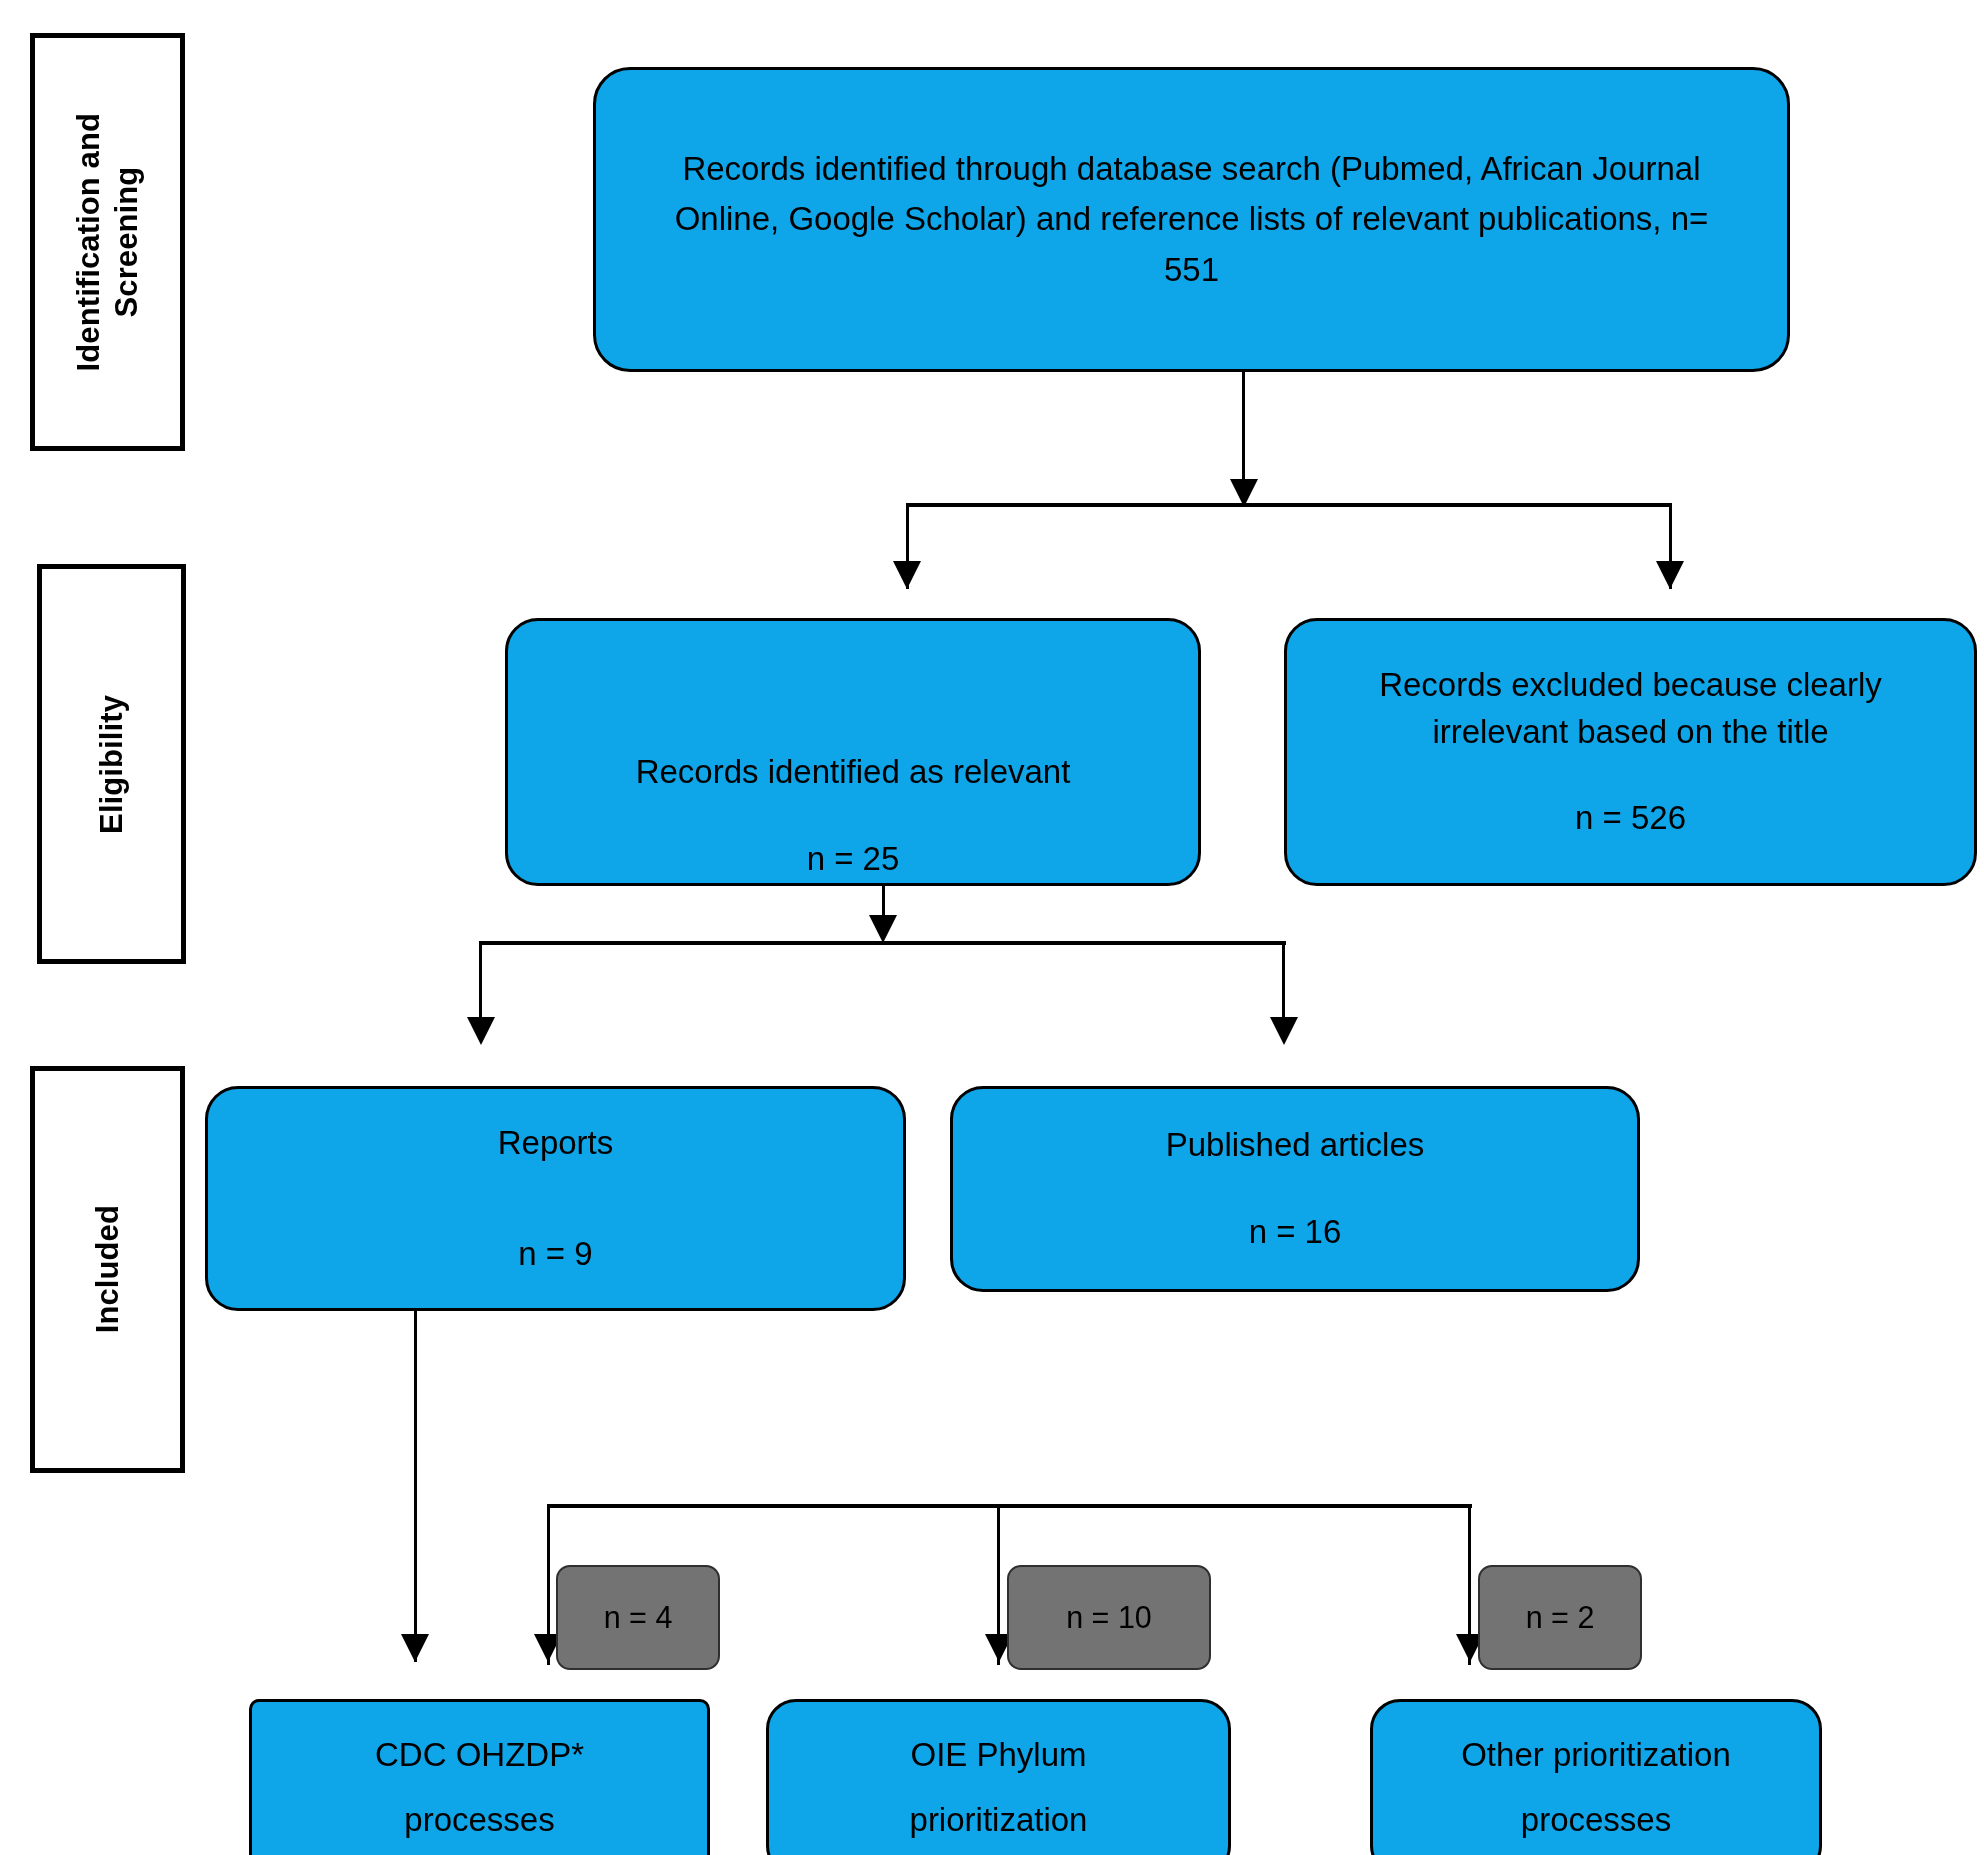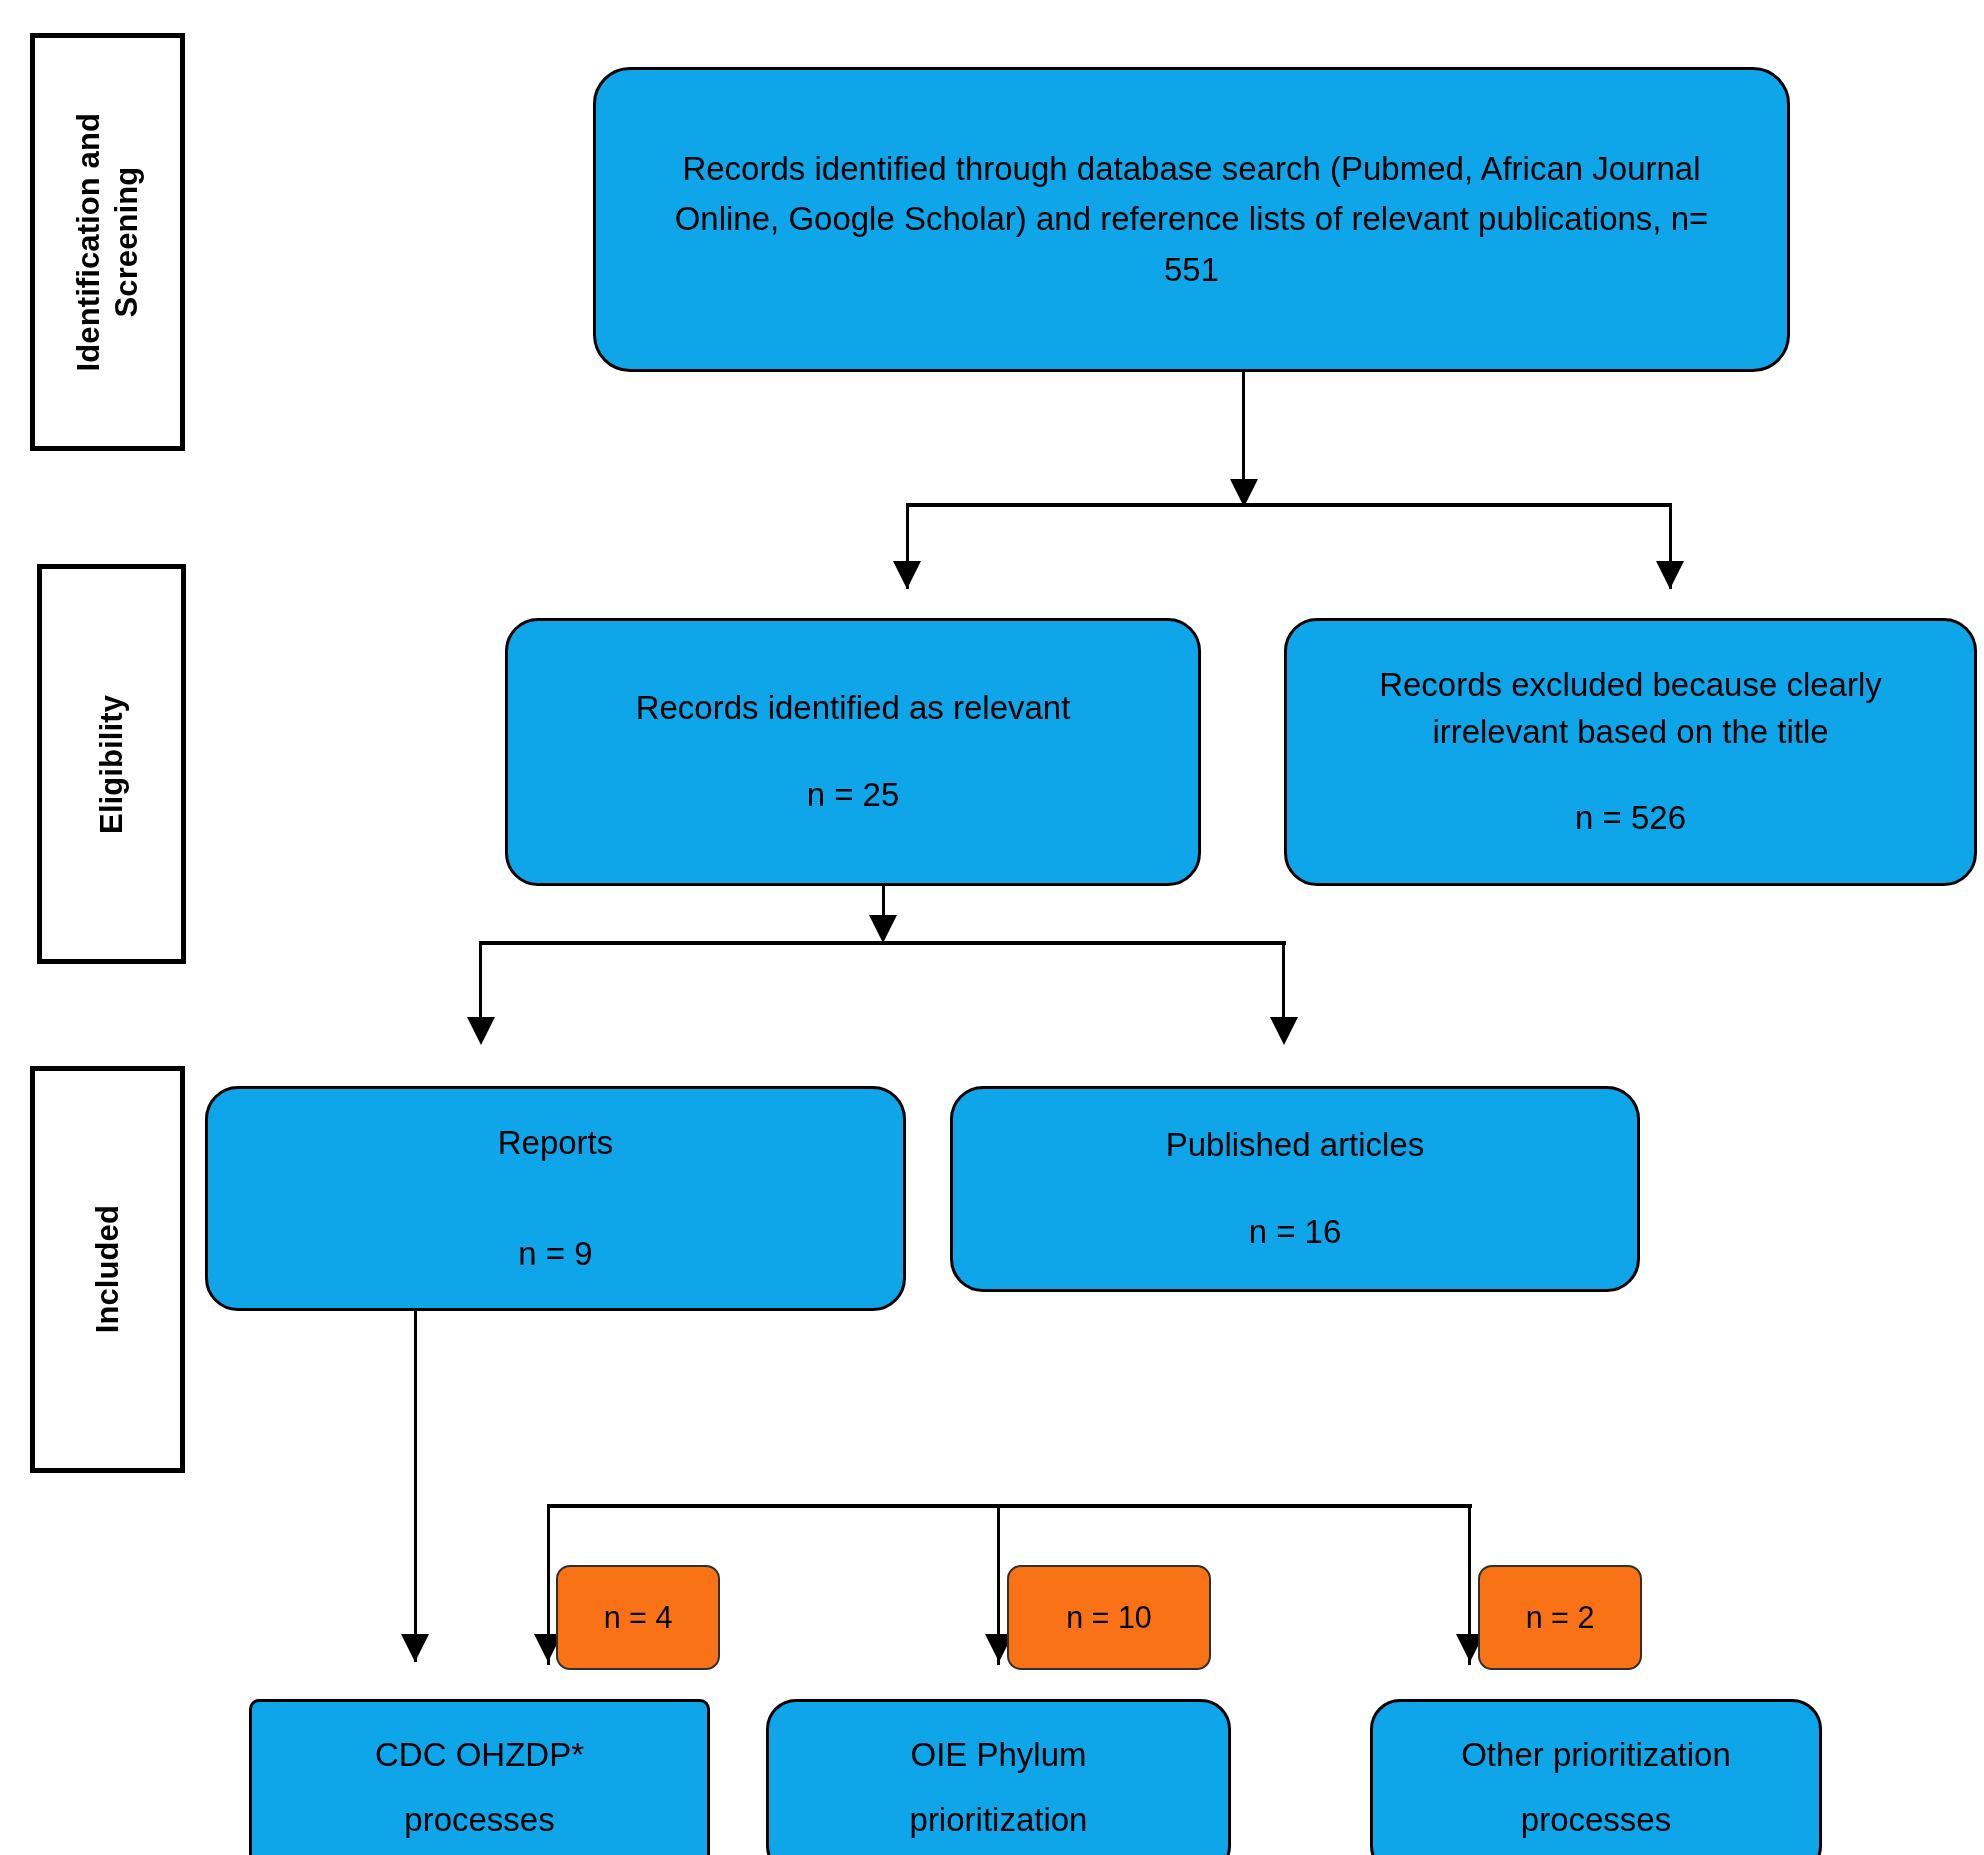--- a/index.html
+++ b/index.html
@@ -65,21 +65,21 @@
     line-height: 1.42;
     text-align: center;
   }
   .node.gap .line2 { margin-top: 40px; }
   .node.tight .line2 { margin-top: 4.3px; }
 
   
   .nbox {
     position: absolute;
     box-sizing: border-box;
-    background: #f97316;
+    background: #737373;
     border: 2.1px solid #2f2f2f;
     border-radius: 14px;
     display: flex;
     align-items: center;
     justify-content: center;
     font-size: 30.5px;
     color: #000000;
     z-index: 9;
   }
 
@@ -129,21 +129,21 @@
   </div>
 
   <div class="vline" style="left:1242px; top:332px; height:161px;"></div>
   <div class="arrowhead" style="left:1230px; top:479px;"></div>
   <div class="hline" style="left:906px; top:503px; width:766px;"></div>
   <div class="vline" style="left:906px; top:503px; height:86px;"></div>
   <div class="arrowhead" style="left:893px; top:561px;"></div>
   <div class="vline" style="left:1669px; top:503px; height:86px;"></div>
   <div class="arrowhead" style="left:1656px; top:561px;"></div>
 
-  <div class="node gap" style="left:505px; top:578px; width:696px; height:268px;">
+  <div class="node gap" style="left:505px; top:578px; width:696px; height:268px;justify-content:flex-end;">
     <div class="line1">Records identified as relevant</div>
     <div class="line2">n = 25</div>
   </div>
 
   <div class="node gap" style="left:1284px; top:578px; width:693px; height:268px;">
     <div class="line1" style="padding:0 39px;">Records excluded because clearly irrelevant based on the title</div>
     <div class="line2">n = 526</div>
   </div>
 
   <div class="vline" style="left:882px; top:845px; height:91px;"></div>

